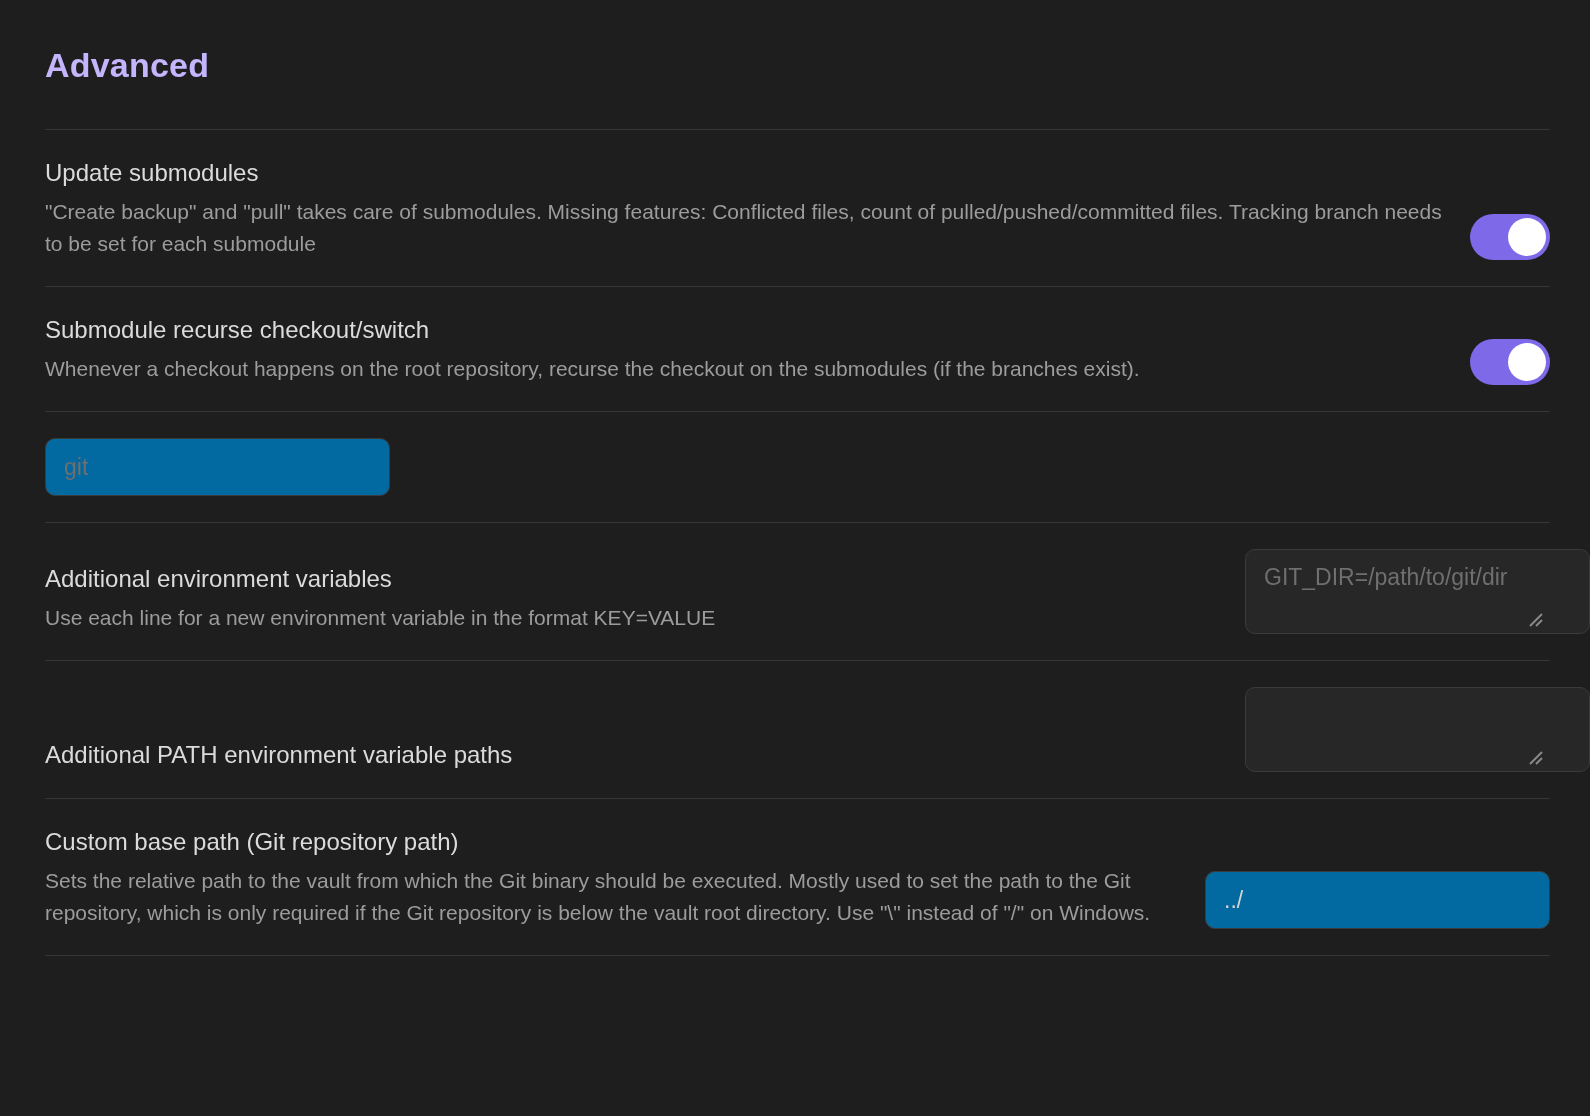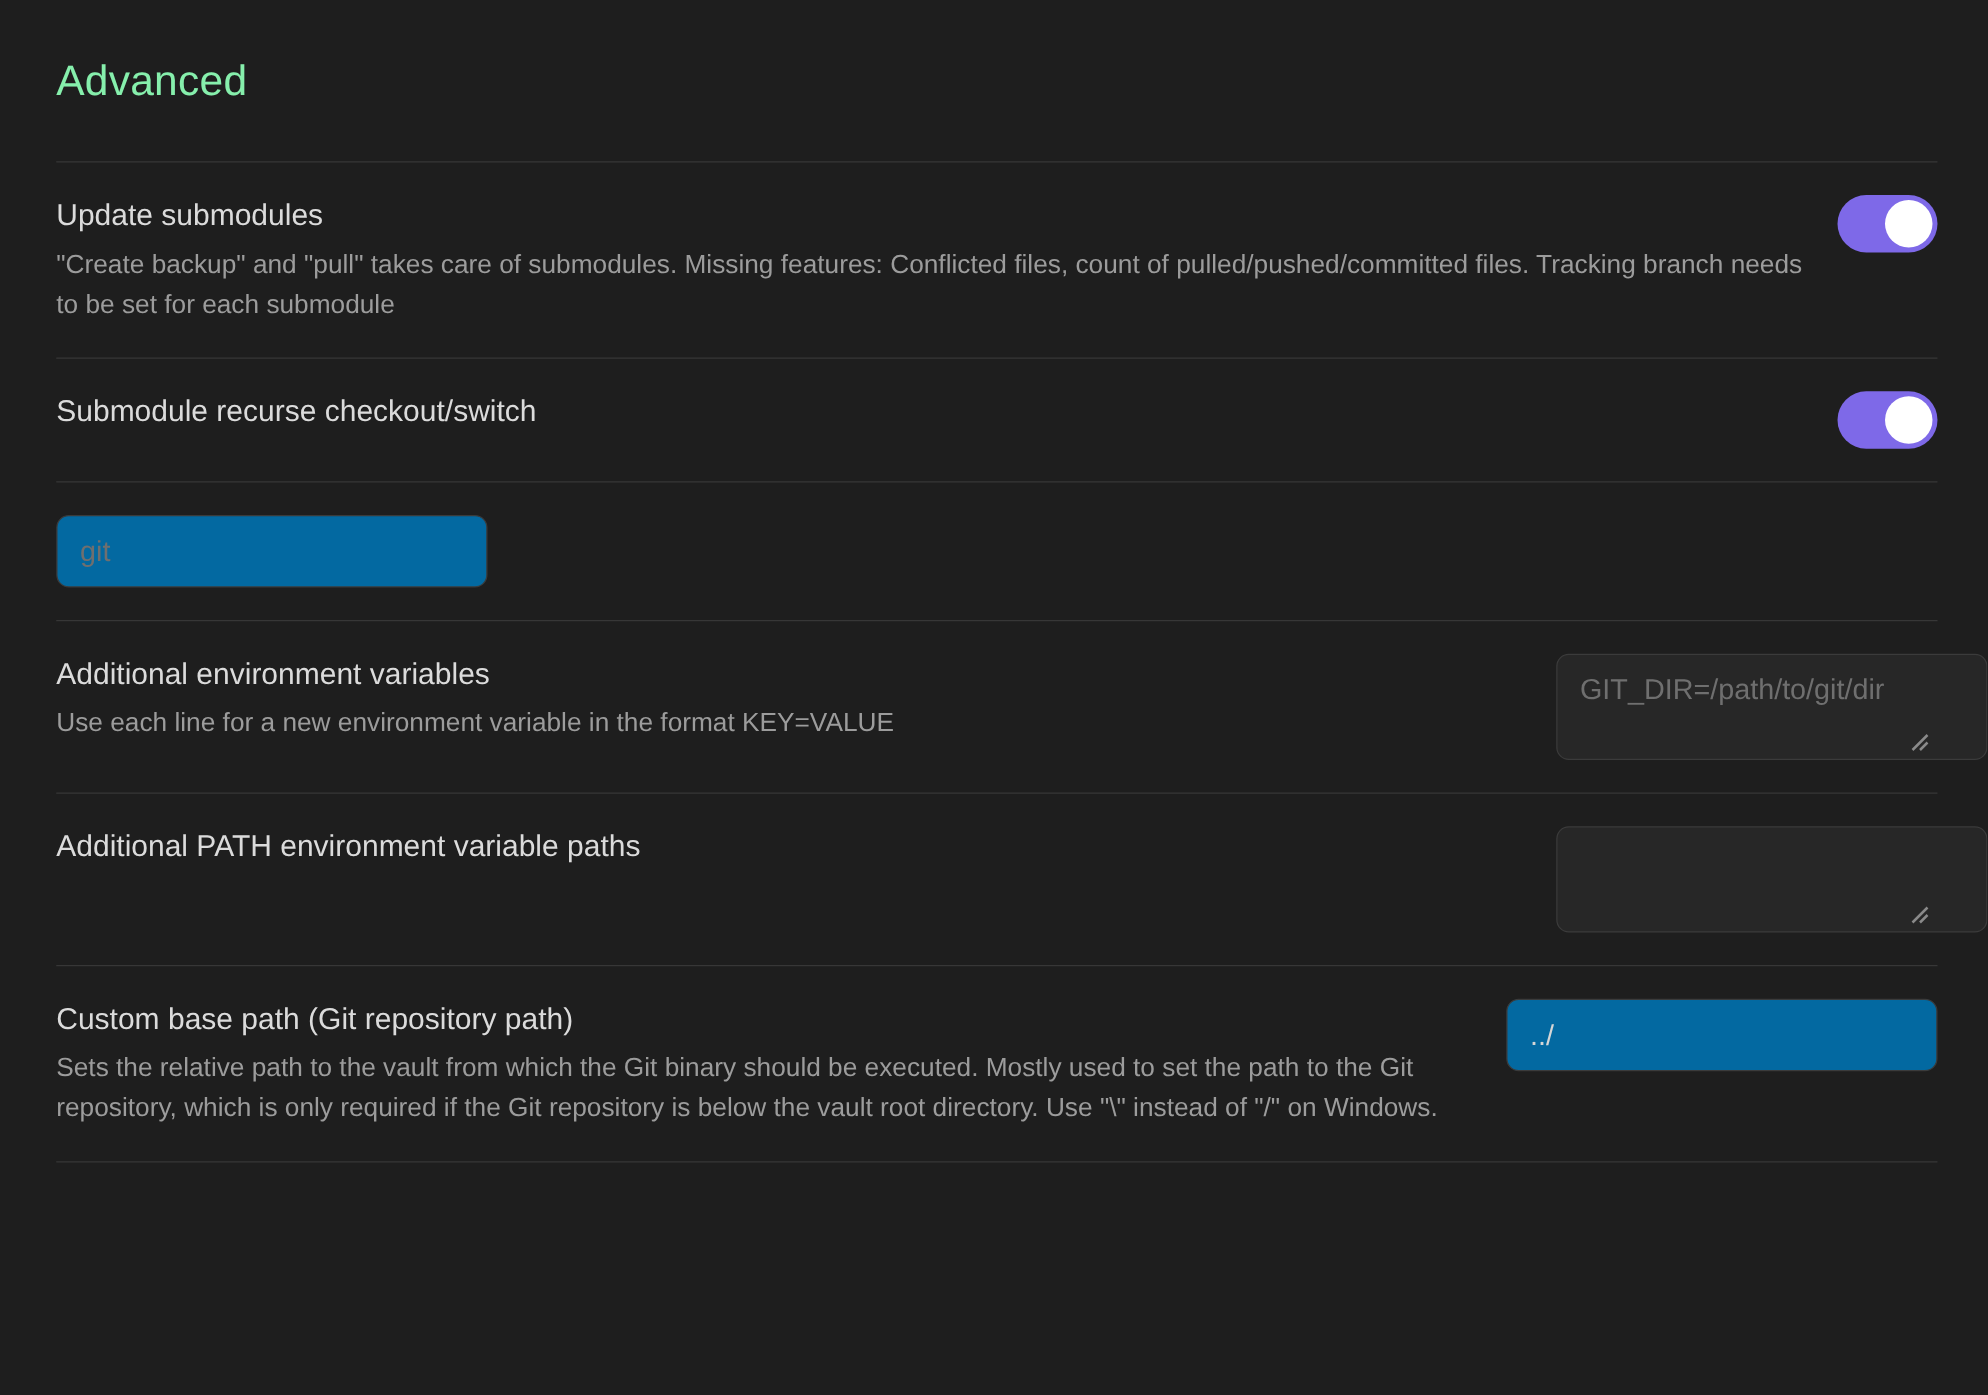--- a/index.html
+++ b/index.html
@@ -15,33 +15,33 @@
     overflow: hidden;
   }
   .settings-pane {
     box-sizing: border-box;
     width: 100%;
     height: 100%;
     padding: 0 40px 0 45px;
   }
   .pane-heading {
     font-size: 34px;
-    font-weight: 400;
-    color: #86efac;
+    font-weight: 700;
+    color: #c4b5fd;
     margin: 0;
     padding-top: 46px;
     padding-bottom: 44px;
     letter-spacing: 0.2px;
   }
   .rows {
     border-top: 1px solid #373737;
   }
   .setting-row {
     display: flex;
-    align-items: flex-start;
+    align-items: flex-end;
     padding: 26px 0;
     border-bottom: 1px solid #373737;
   }
   .setting-info {
     flex: 1 1 auto;
     min-width: 0;
     padding-right: 22px;
   }
   .setting-name {
     font-size: 24px;
@@ -158,20 +158,21 @@
       <div class="setting-control">
         <div class="toggle on" role="switch" aria-checked="true">
           <div class="knob"></div>
         </div>
       </div>
     </div>
 
     <div class="setting-row">
       <div class="setting-info">
         <div class="setting-name">Submodule recurse checkout/switch</div>
+        <div class="setting-desc">Whenever a checkout happens on the root repository, recurse the checkout on the submodules (if the branches exist).</div>
       </div>
       <div class="setting-control">
         <div class="toggle on" role="switch" aria-checked="true">
           <div class="knob"></div>
         </div>
       </div>
     </div>
 
     <div class="setting-row">
       <div class="setting-control">

